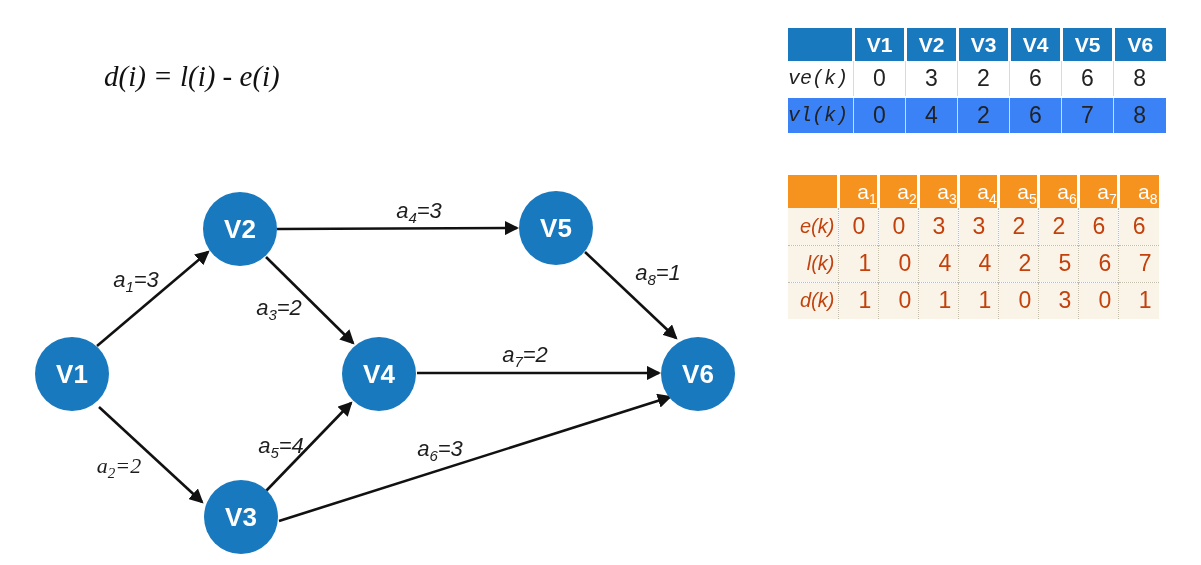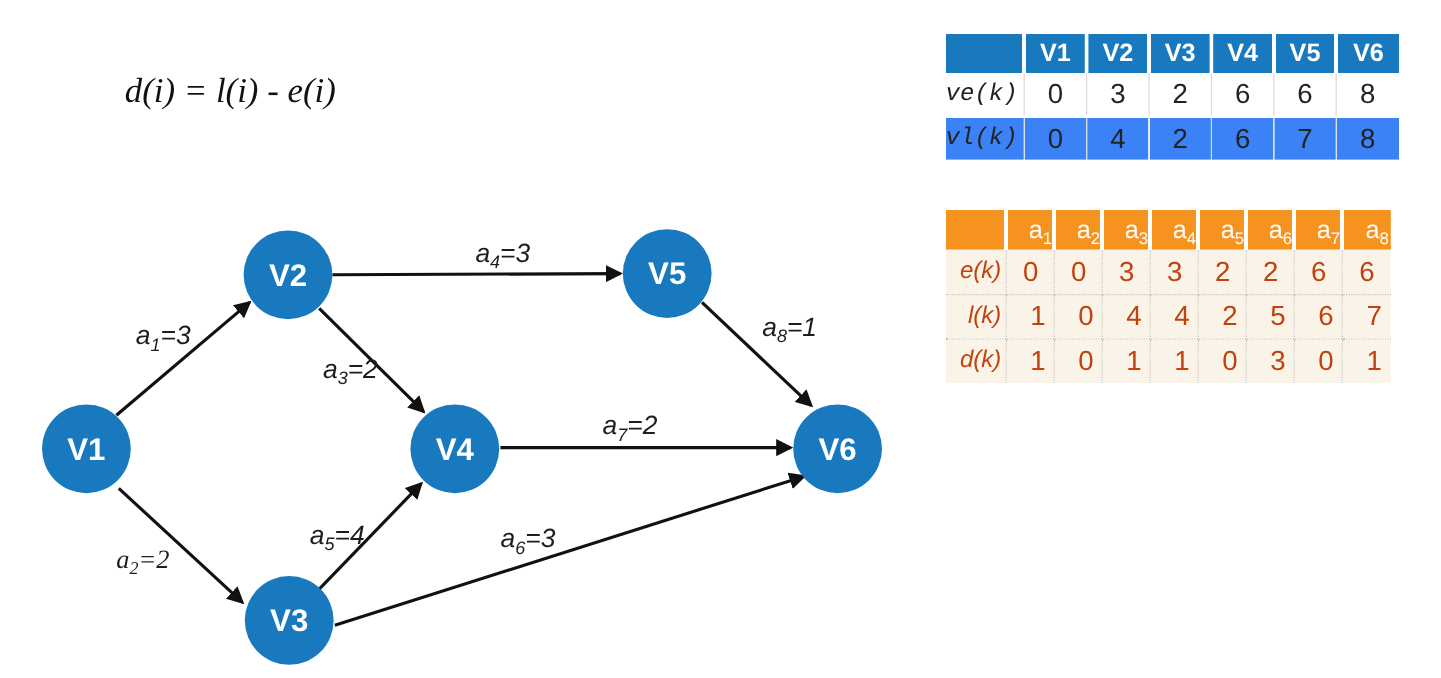--- a/index.html
+++ b/index.html
@@ -86,21 +86,21 @@
     </div>
   <div class="node" style="left:519px; top:191px;">
       <span>V5</span>
     </div>
   <div class="node" style="left:661px; top:337px;">
       <span>V6</span>
     </div>
 
   <div class="elabel" style="left:136px; top:280px;"><span>a</span><sub>1</sub><span>=3</span></div>
   <div class="elabel" style="left:119px; top:466px;font-family:Liberation Serif, serif;"><span>a</span><sub>2</sub><span>=2</span></div>
-  <div class="elabel" style="left:292px; top:308px;text-align:center;"><span>a</span><sub>3</sub><span>=2</span></div>
+  <div class="elabel" style="left:279px; top:308px;text-align:center;"><span>a</span><sub>3</sub><span>=2</span></div>
   <div class="elabel" style="left:390px; top:211px;margin-left:29px;"><span>a</span><sub>4</sub><span>=3</span></div>
   <div class="elabel" style="left:281px; top:446px;"><span>a</span><sub>5</sub><span>=4</span></div>
   <div class="elabel" style="left:440px; top:449px;"><span>a</span><sub>6</sub><span>=3</span></div>
   <div class="elabel" style="left:525px; top:355px;"><span>a</span><sub>7</sub><span>=2</span></div>
   <div class="elabel" style="left:658px; top:273px;"><span>a</span><sub>8</sub><span>=1</span></div>
 
   <table class="t1">
     <colgroup>
       <col style="width:50px">
         <col style="width:52px">

